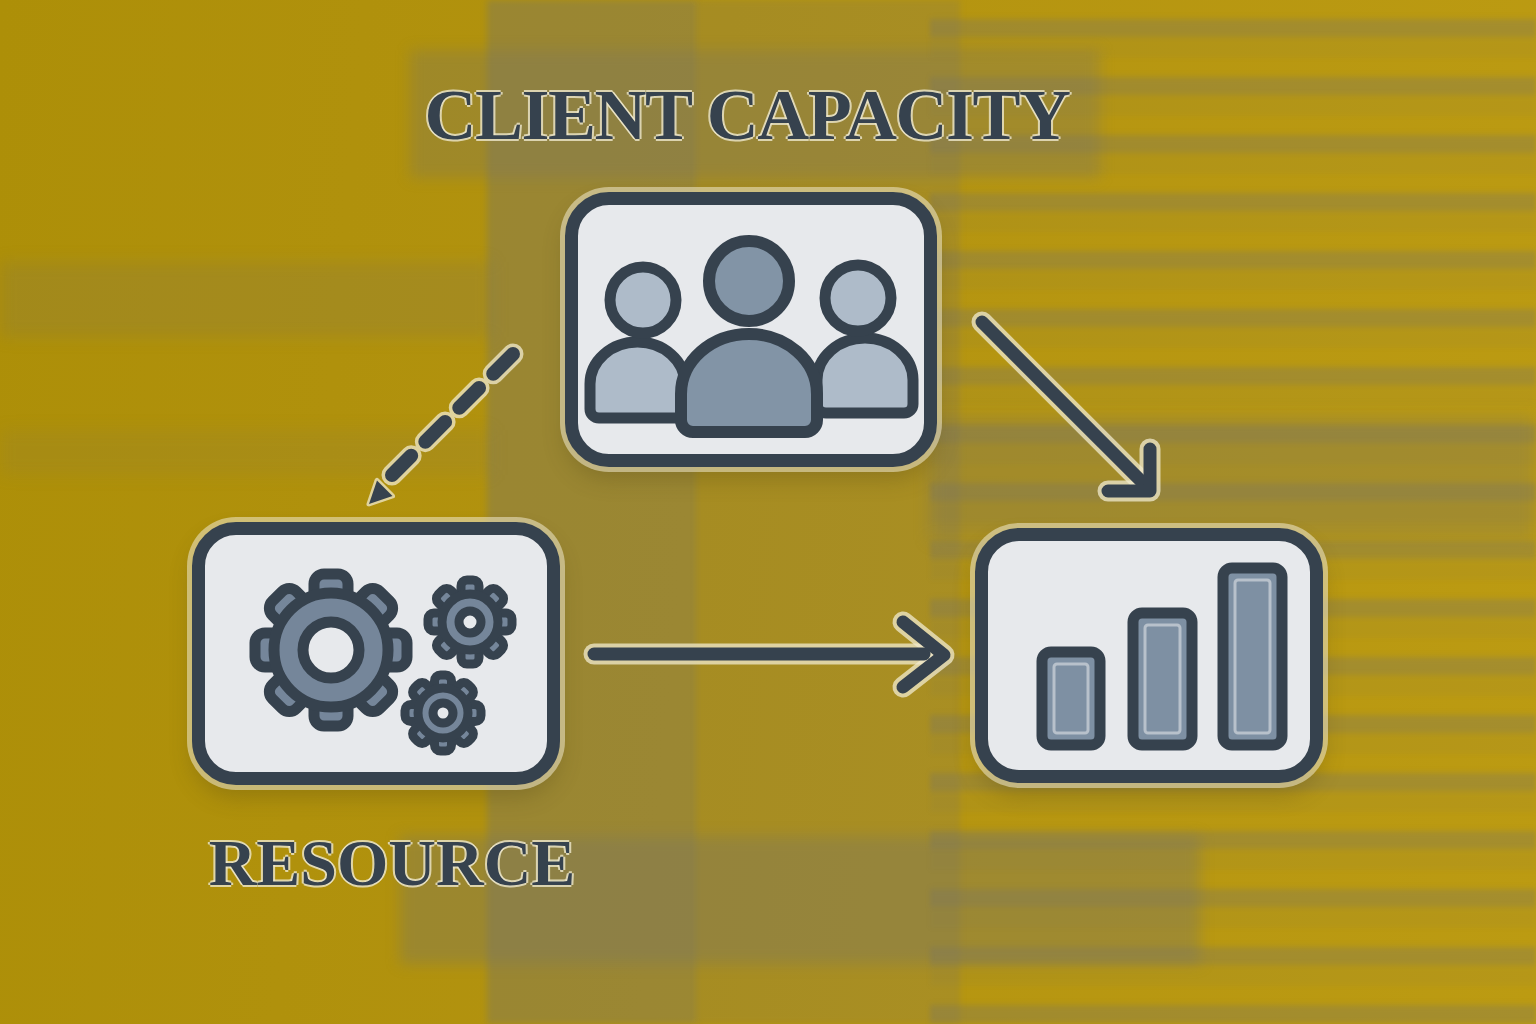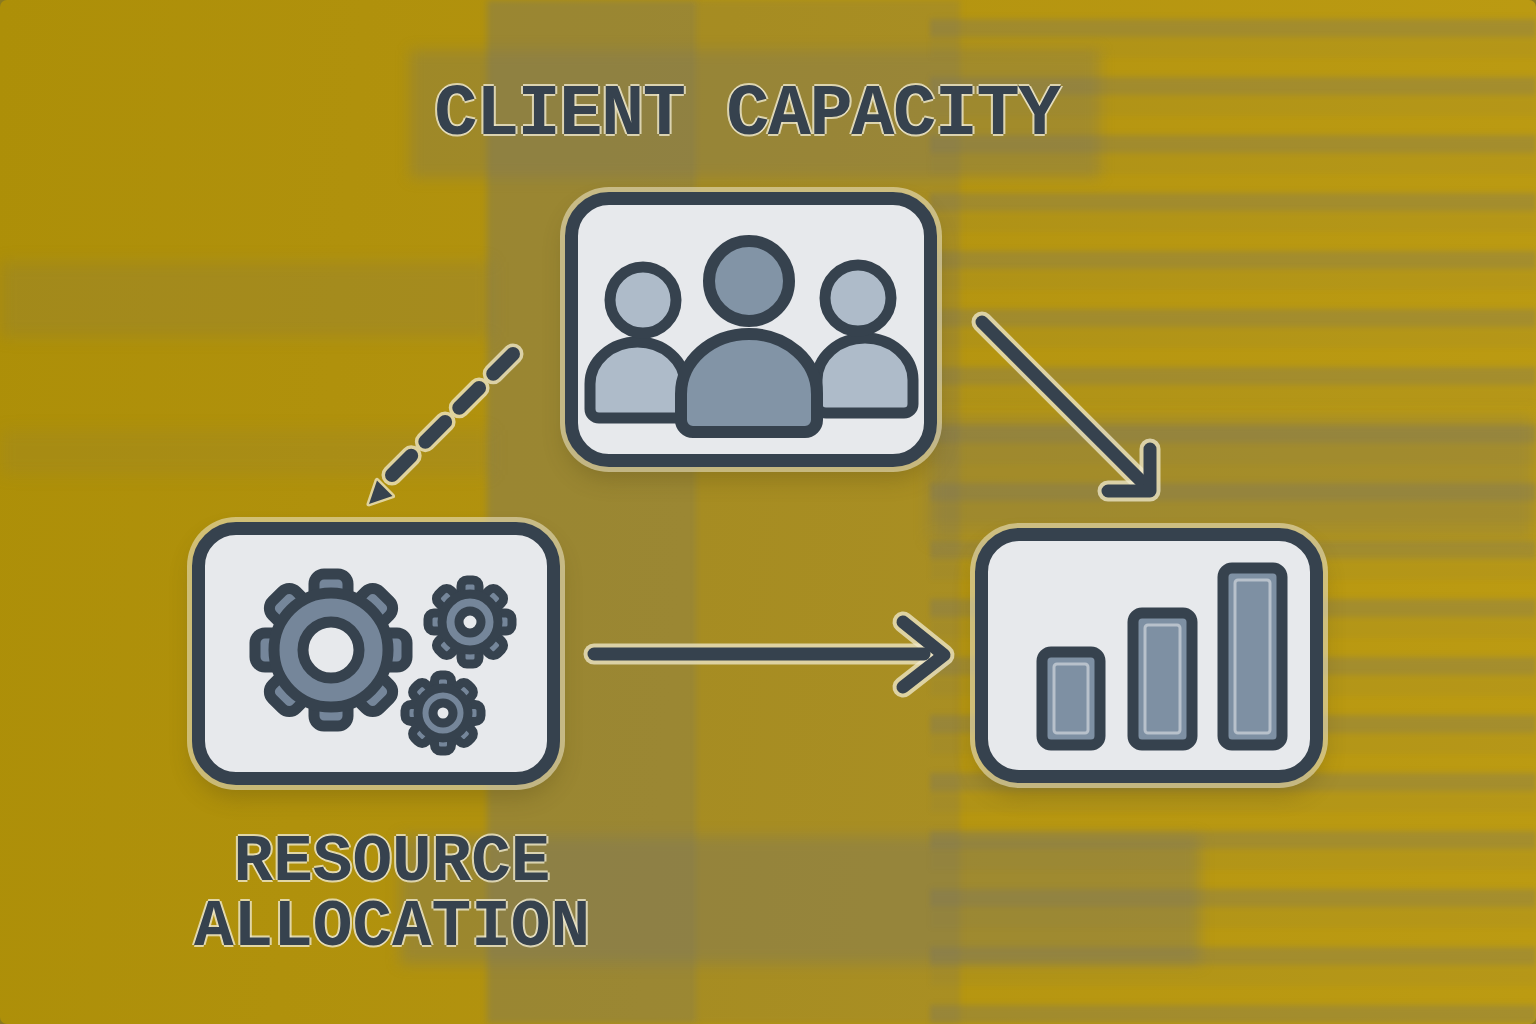--- a/index.html
+++ b/index.html
@@ -1,20 +1,19 @@
 <!DOCTYPE html>
 <html><head>
 <meta charset="utf-8">
 <style>
   html,body{margin:0;padding:0;background:#8a7a20;}
   .canvas{
     position:relative;width:1536px;height:1024px;overflow:hidden;
-    font-family:Liberation Mono, monospace;
+    font-family:Liberation Serif, serif;
     background:linear-gradient(95deg,#ad8f08 0%,#b39310 45%,#bc9b12 100%);
-    border-radius:7px;
   }
   
   .bg{position:absolute;inset:0;}
   .bg div{position:absolute;}
   .band-c1{left:487px;top:0;width:210px;height:1024px;background:rgba(122,119,101,.42);filter:blur(3px);}
   .band-c2{left:697px;top:0;width:263px;height:1024px;background:rgba(122,119,101,.22);filter:blur(3px);}
   .band-title{left:410px;top:50px;width:690px;height:128px;background:rgba(122,119,101,.32);filter:blur(7px);}
   .band-bottom{left:400px;top:836px;width:800px;height:128px;background:rgba(122,119,101,.38);filter:blur(7px);}
   .band-right{
     left:930px;top:0;width:606px;height:1024px;filter:blur(2px);
@@ -157,16 +156,15 @@
       </g>
       <g>
         <rect x="235" y="27" width="59" height="177" rx="9" fill="#7e90a3" stroke="#36424e" stroke-width="11"></rect>
         <rect x="247" y="39" width="35" height="153" rx="3" fill="none" stroke="rgba(231,233,236,.55)" stroke-width="3"></rect>
       </g>
     </svg>
   </div>
 
   <div class="diagram-label resource-label">
     <div>RESOURCE</div>
-    <div>ALLOCATION</div>
   </div>
 
 </div>
 
 </body></html>

